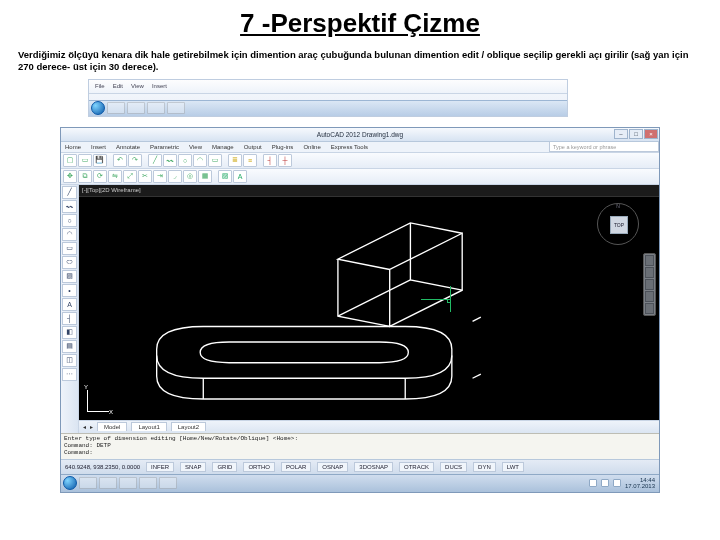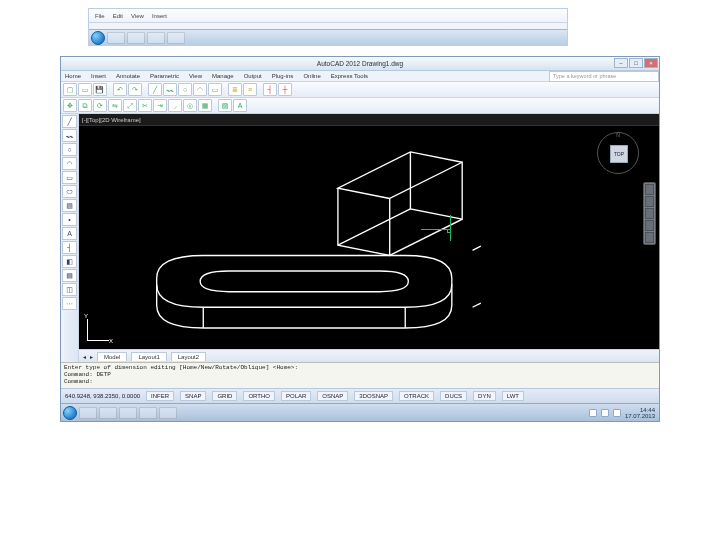--- a/index.html
+++ b/index.html
@@ -259,20 +259,22 @@
     position:relative;
   }
   .tray { position:absolute; right:4px; display:flex; align-items:center; gap:4px; font-size:6px; color:#17314c; }
   .trayicon { width:8px; height:8px; background:#fff; border:1px solid #8fa9c6; border-radius:1px; }
   .clock { text-align:right; line-height:1; }
 </style>
 </head>
 <body>
 
 <div class="slide">
+  <div class="title">7 -Perspektif Çizme</div>
+  <div class="bodytext">Verdiğimiz ölçüyü kenara dik hale getirebilmek için dimention araç çubuğunda bulunan dimention edit / oblique seçilip gerekli açı girilir (sağ yan için 270 derece- üst için 30 derece).</div>
 
   <div class="top-strip">
     <div class="bar">
       <span>File</span>
       <span>Edit</span>
       <span>View</span>
       <span>Insert</span>
     </div>
     <div class="taskbar">
       <div class="orb"></div>

